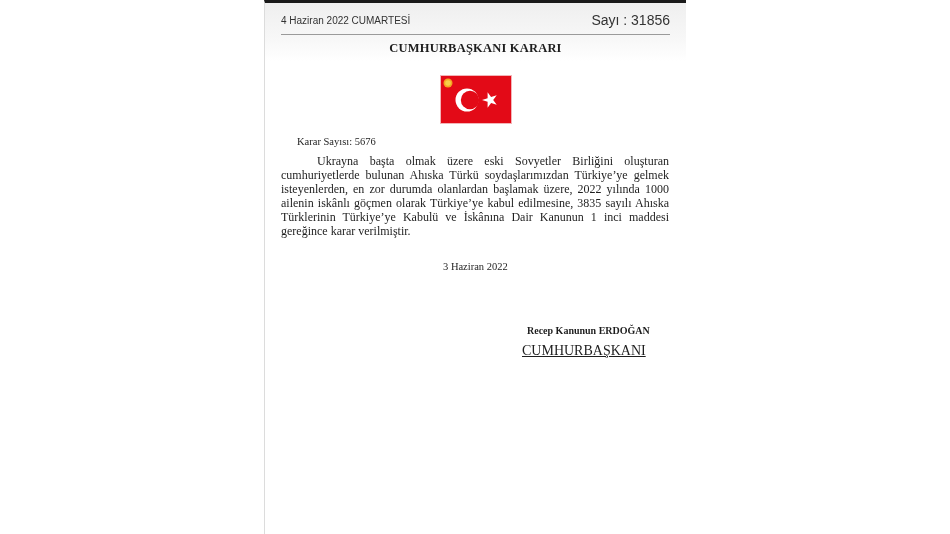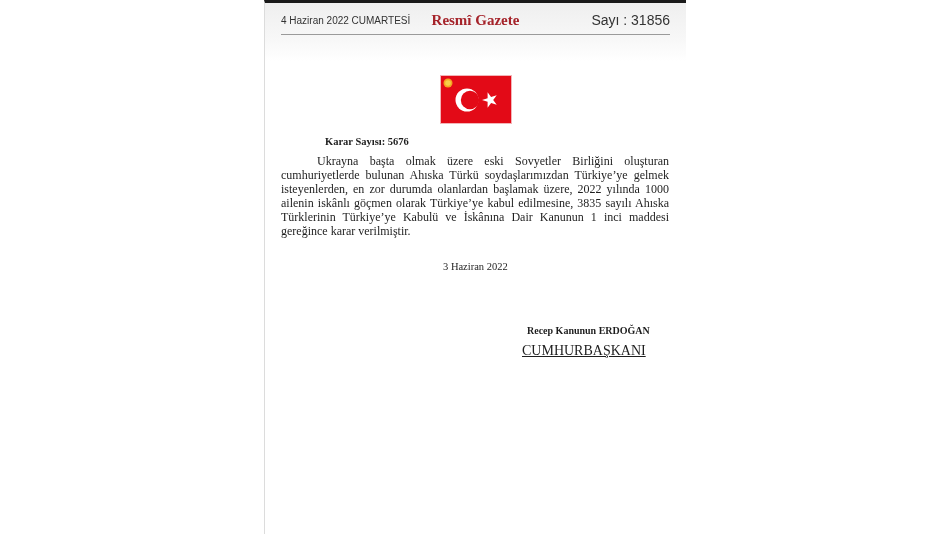--- a/index.html
+++ b/index.html
@@ -85,24 +85,24 @@
     left: 176px;
     top: 73px;
     width: 70px;
     height: 47px;
     background: #e30a17;
     box-shadow: 0 0 0 1px #f3b4b7;
   }
   .flag svg { display: block; }
   .decree-no {
     position: absolute;
-    left: 60px;
+    left: 32px;
     top: 133px;
     font-family: "Liberation Serif", serif;
-    font-weight: bold;
+    font-weight: normal;
     font-size: 10.5px;
     color: #1e1e1e;
   }
   .body-text {
     position: absolute;
     left: 16px;
     right: 17px;
     top: 151px;
     font-family: "Liberation Serif", serif;
     font-size: 12px;
@@ -139,24 +139,24 @@
     text-decoration: underline;
   }
 </style>
 </head>
 <body>
 
 <div class="page">
   <div class="header">
     <div class="header-row">
       <span class="hdr-date">4 Haziran 2022 CUMARTESİ</span>
-      <span class="hdr-title">Resmî Gazete</span>
       <span class="hdr-issue">Sayı : 31856</span>
     </div>
     <div class="hdr-rule"></div>
+    <div class="decree-heading">CUMHURBAŞKANI KARARI</div>
   </div>
 
   <div class="flag">
     <svg width="70" height="47" viewBox="0 0 70 47">
       <rect width="70" height="47" fill="#e30a17"></rect>
       <circle cx="7" cy="7" r="4.5" fill="#f5a623"></circle>
       <circle cx="7" cy="7" r="2.8" fill="#f7d04a"></circle>
       <circle cx="26" cy="24" r="11.5" fill="#ffffff"></circle>
       <circle cx="29" cy="24" r="9.2" fill="#e30a17"></circle>
       <polygon points="41,24 46.6,22.2 46.6,16.3 50.1,21.1 55.7,19.3 52.2,24 55.7,28.7 50.1,26.9 46.6,31.7 46.6,25.8" fill="#ffffff"></polygon>

